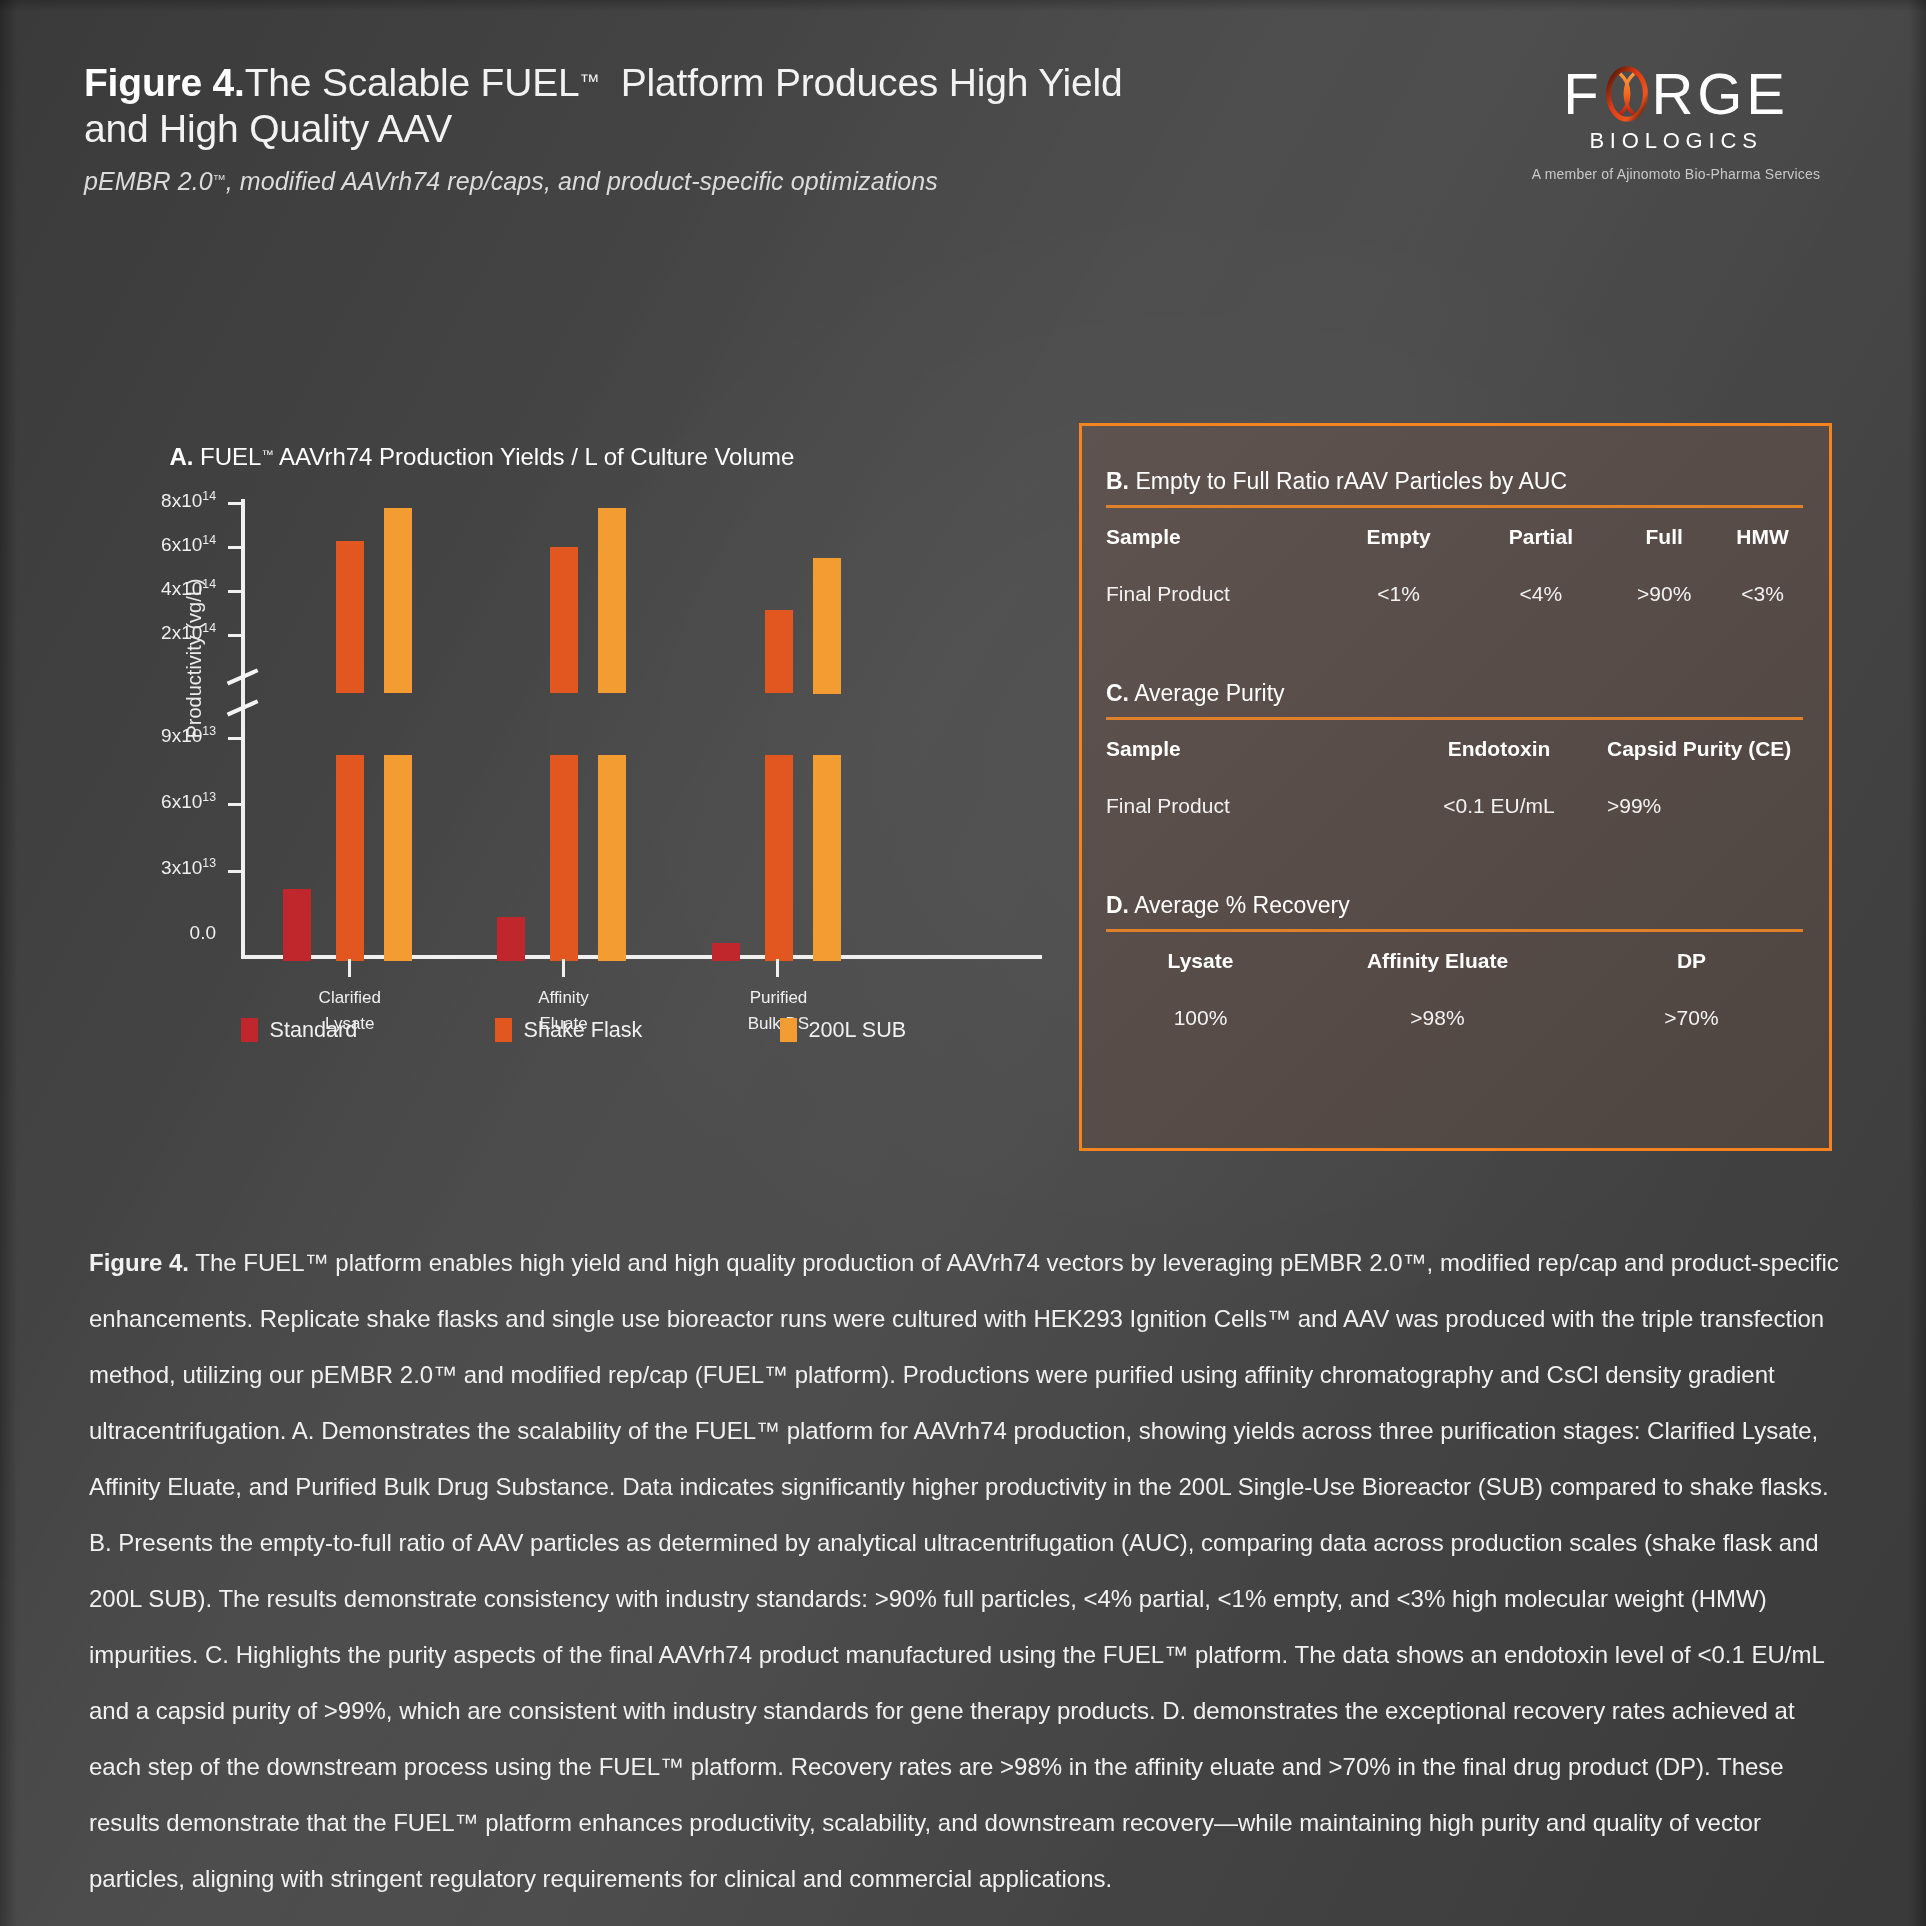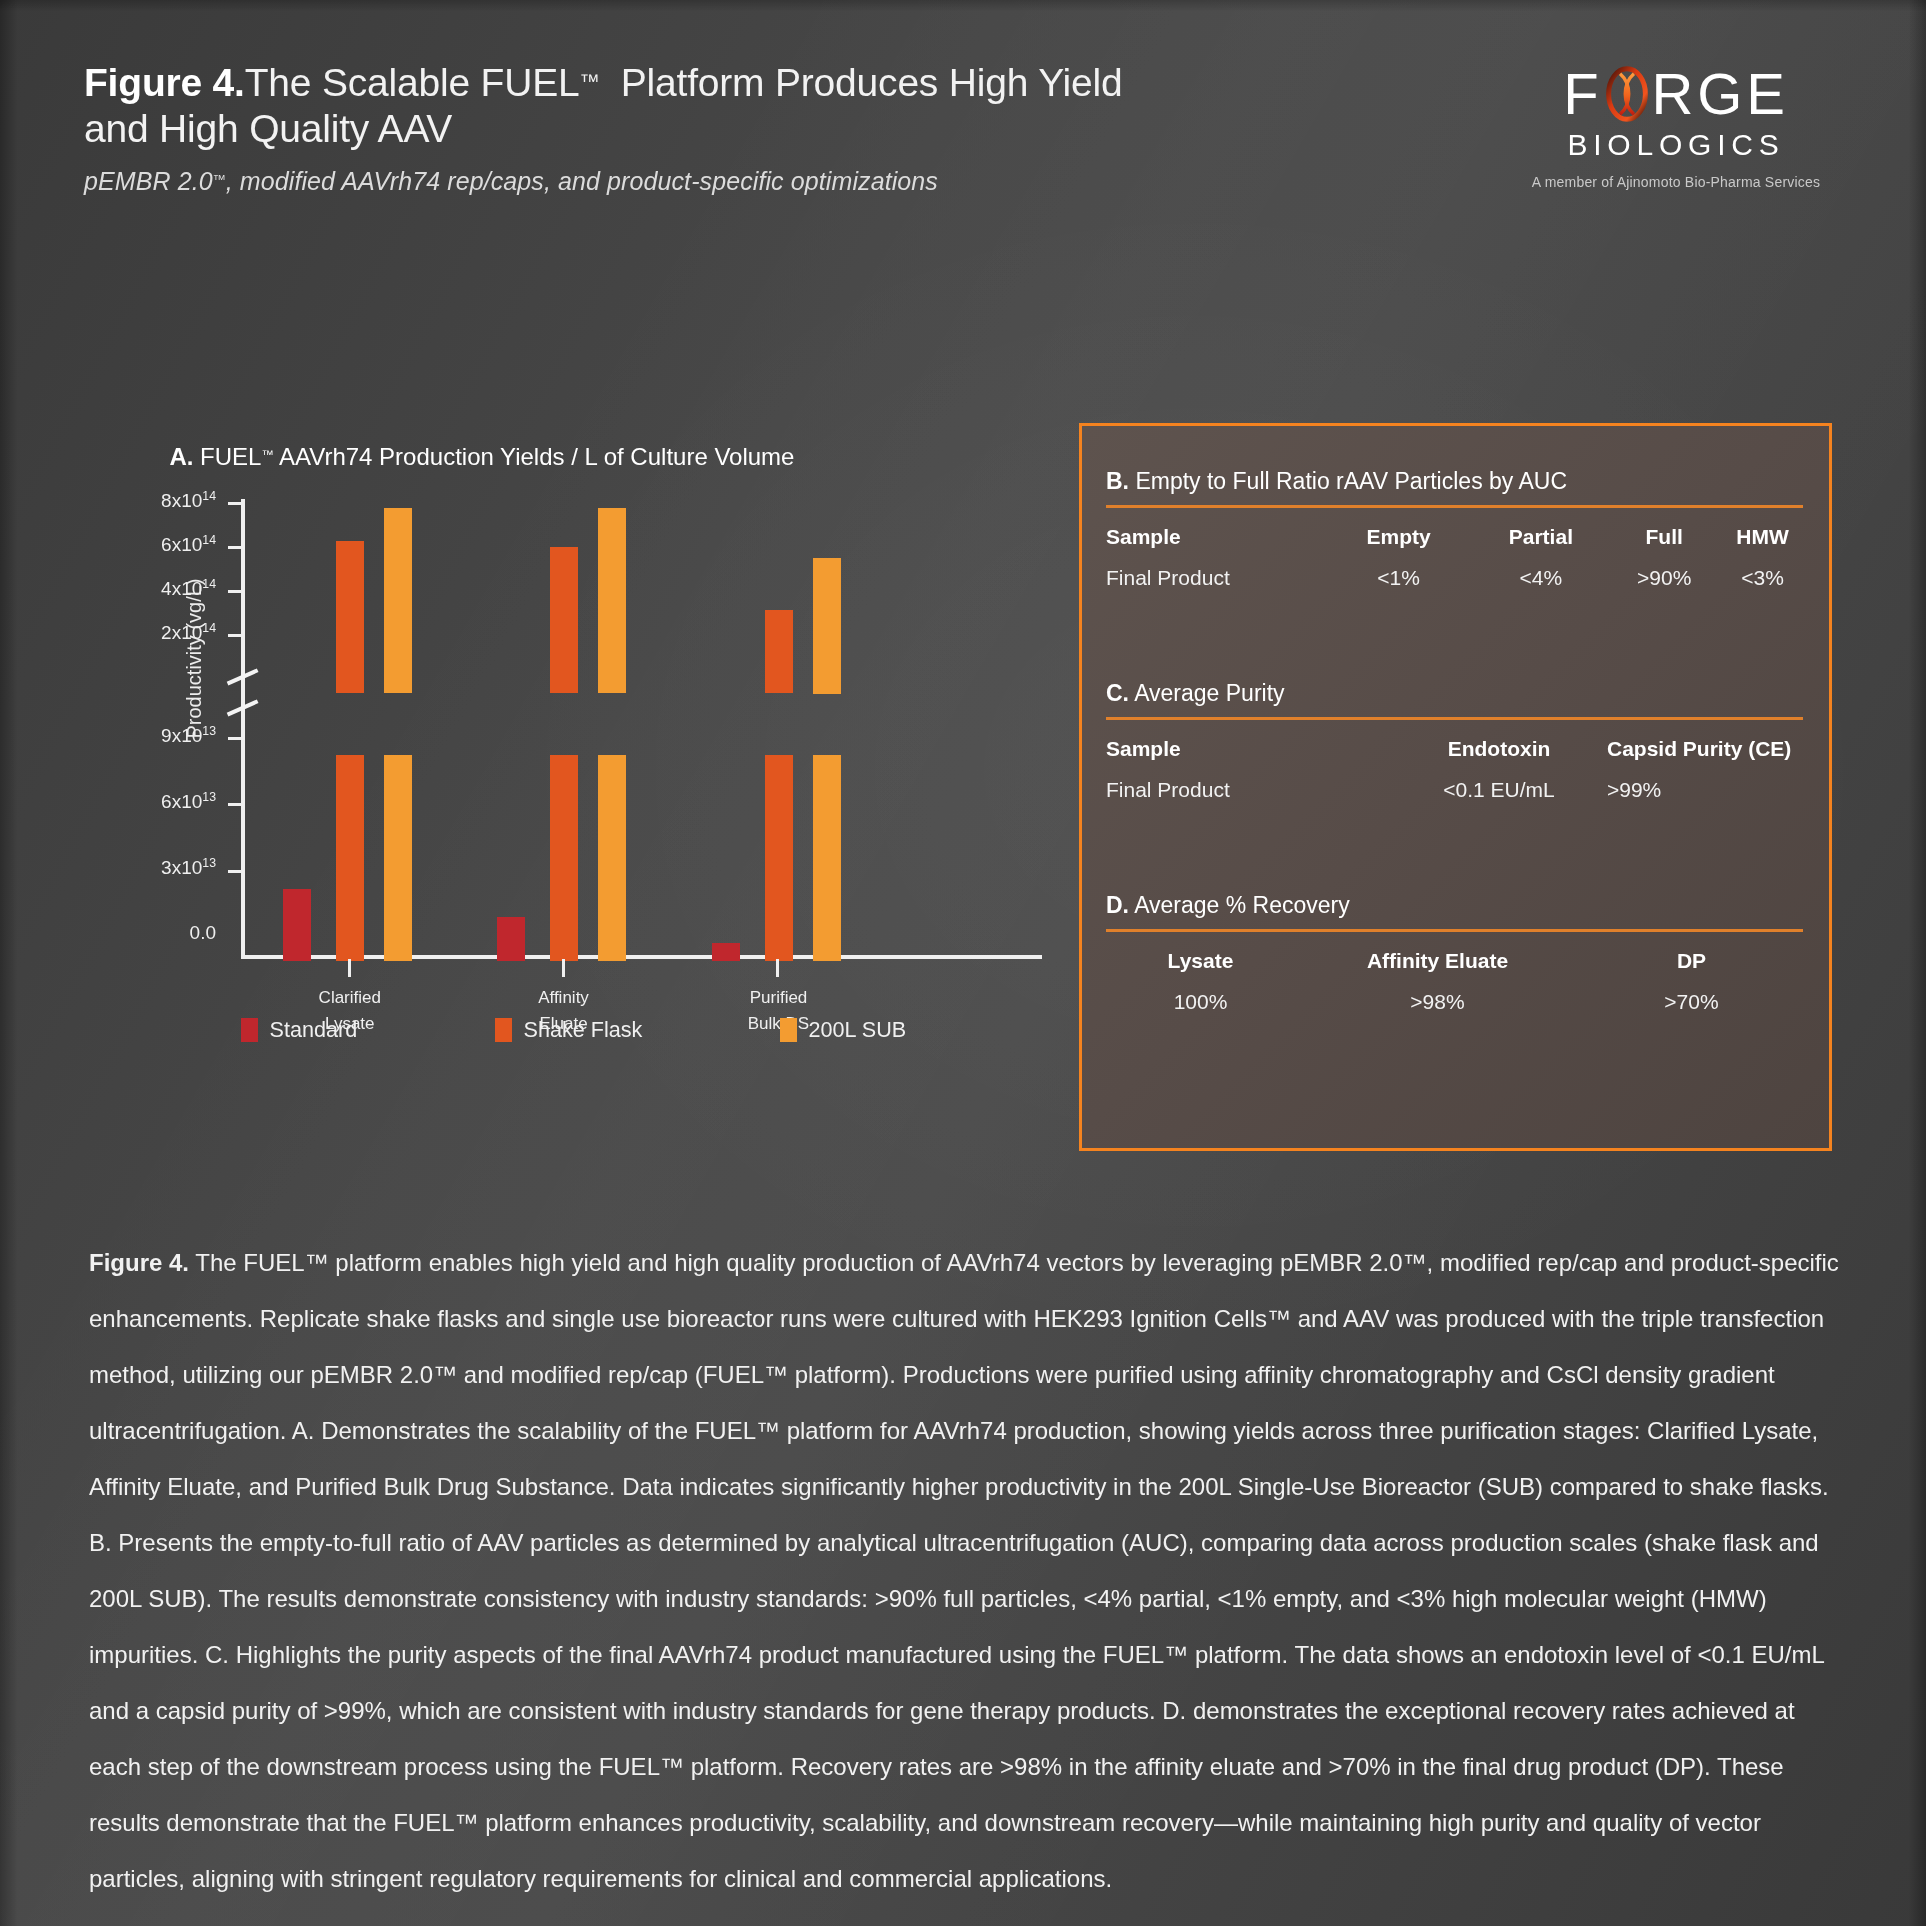--- a/index.html
+++ b/index.html
@@ -76,21 +76,21 @@
   }
   #logo-word .lw {
     color: #ffffff; font-size: 58px; font-weight: 300;
     letter-spacing: 3.9px; line-height: 58px;
   }
   #logo-oval {
     position: relative; width: 46px; height: 58px;
     margin: 0 1.5px;
   }
   #logo-sub1 {
-    margin-top: 5.4px; color: #ffffff; font-size: 30px;
+    margin-top: 5.4px; color: #ffffff; font-size: 22px;
     letter-spacing: 5.8px; font-weight: 300;
   }
   #logo-sub2 {
     margin-top: 11.6px; color: #c9c9c9; font-size: 14px;
     letter-spacing: 0.2px; font-weight: 300;
   }
 
   
   #panelA { position: absolute; left: 154px; top: 443px; width: 898px; height: 690px; }
   #panelA-title {
@@ -156,21 +156,21 @@
   .tbl { position: absolute; left: 24px; width: 697px; }
   .tbl-title {
     color: #ffffff; font-size: 23px; font-weight: 300; white-space: nowrap;
   }
   .tbl-title b { font-weight: 700; }
   .tbl-rule { margin-top: 10px; height: 2.7px; background: #e0802b; width: 100%; }
   .tbl-grid { margin-top: 17.7px; width: 100%; }
   .tbl-row { display: flex; width: 100%; }
   .tbl-row.head .cell { color: #ffffff; font-weight: 700; font-size: 21px; }
   .tbl-row.body { margin-top: 17px; }
-  .tbl-row.body .cell { color: #f2f2f2; font-weight: 300; font-size: 21px; }
+  .tbl-row.body .cell { color: #f2f2f2; font-weight: 300; font-size: 21px; margin-top: 16px; }
   .cell { white-space: nowrap; }
 
   
   .colsB .c0 { width: 216px; text-align: left; }
   .colsB .c1 { width: 154px; text-align: center; }
   .colsB .c2 { width: 131px; text-align: center; }
   .colsB .c3 { width: 116px; text-align: center; }
   .colsB .c4 { width: 81px; text-align: center; }
 
   

